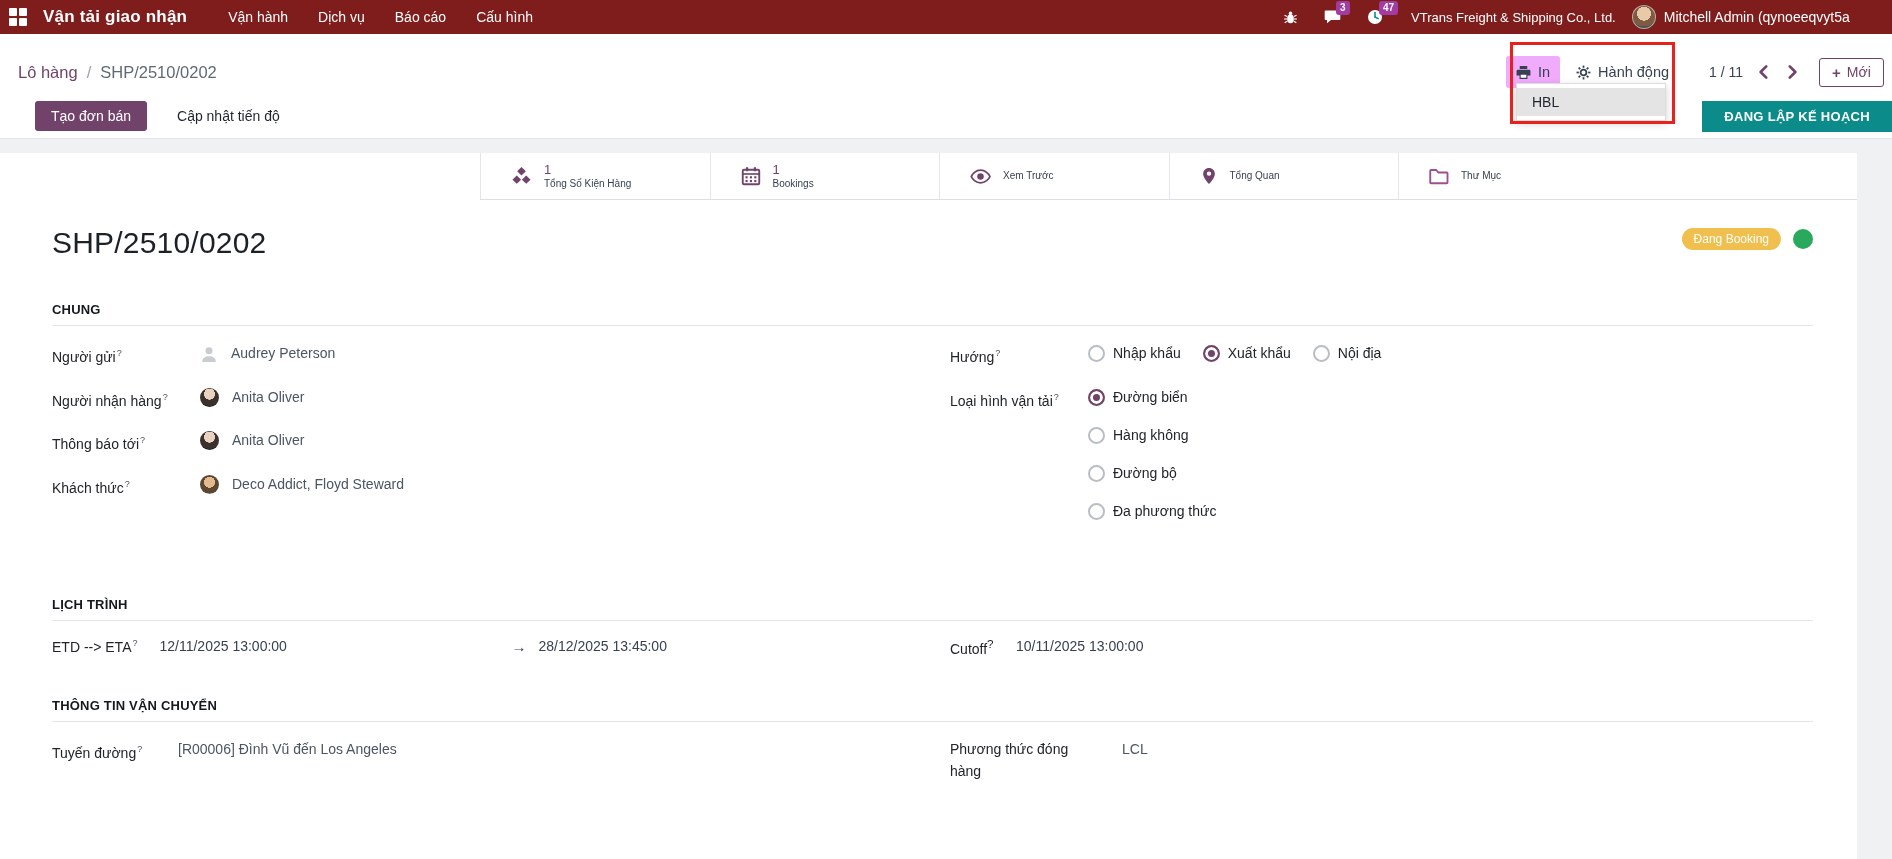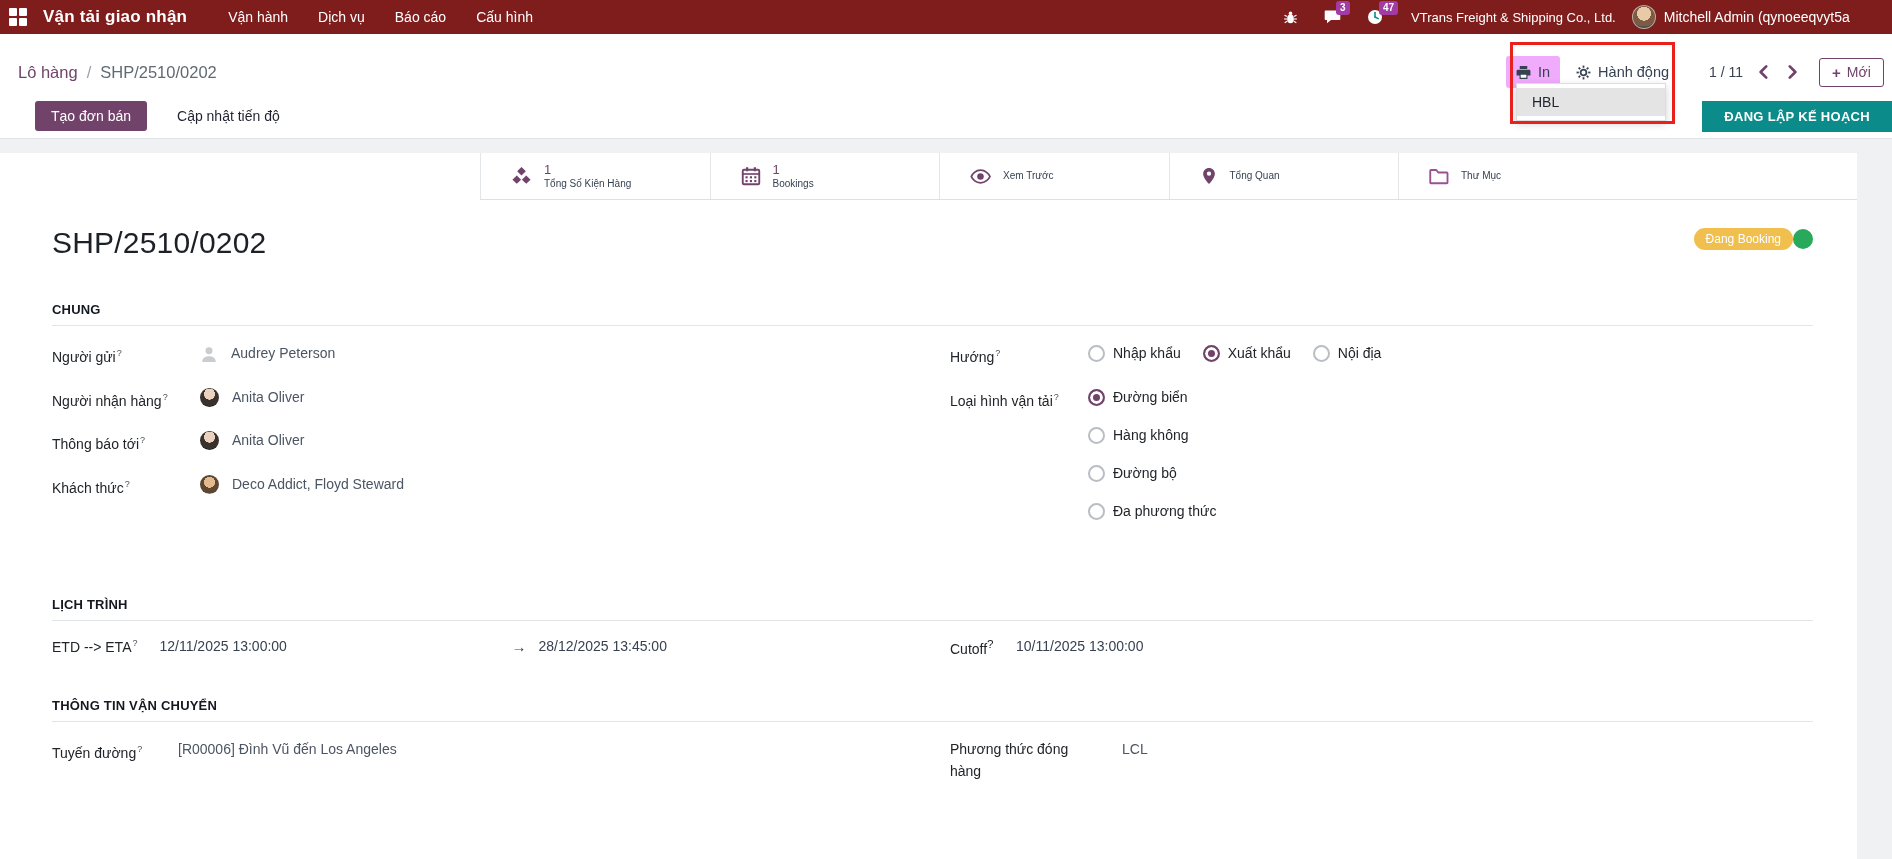--- a/index.html
+++ b/index.html
@@ -86,21 +86,21 @@
     width:229.5px; border-left:1px solid #e3e6e9; display:flex; align-items:center;
     gap:12px; padding-left:30px; cursor:pointer; background:#fff;
   }
   .stat-text { display:flex; flex-direction:column; line-height:1.12; }
   .stat-value { font-size:13px; color:#71436b; }
   .stat-label { font-size:10px; color:#374151; }
 
   .sheet-body { padding:26px 44px 0 52px; }
   .title-row { display:flex; justify-content:space-between; align-items:flex-start; }
   .record-title { font-size:30px; font-weight:400; color:#1c2128; margin:0; letter-spacing:.2px; }
-  .badge-group { display:flex; align-items:center; gap:0; margin-top:2px; }
+  .badge-group { display:flex; align-items:center; gap:12px; margin-top:2px; }
   .stage-pill { background:#f0bf4d; color:#fff; font-size:12px; padding:4px 12px; border-radius:12px; white-space:nowrap; }
   .status-dot { width:20px; height:20px; border-radius:50%; background:#28a95b; cursor:pointer; }
 
   .section { margin-top:42px; }
   .section:first-of-type { margin-top:26px; }
   .section-title { font-size:13px; font-weight:700; color:#14181f; margin:0; letter-spacing:.2px; }
   .section-rule { border:none; border-top:1px solid #e2e5e8; margin:8px 0 16px; }
 
   .cols { display:grid; grid-template-columns:898px 1fr; }
   .field { display:flex; align-items:flex-start; margin-bottom:17px; min-height:23px; }

